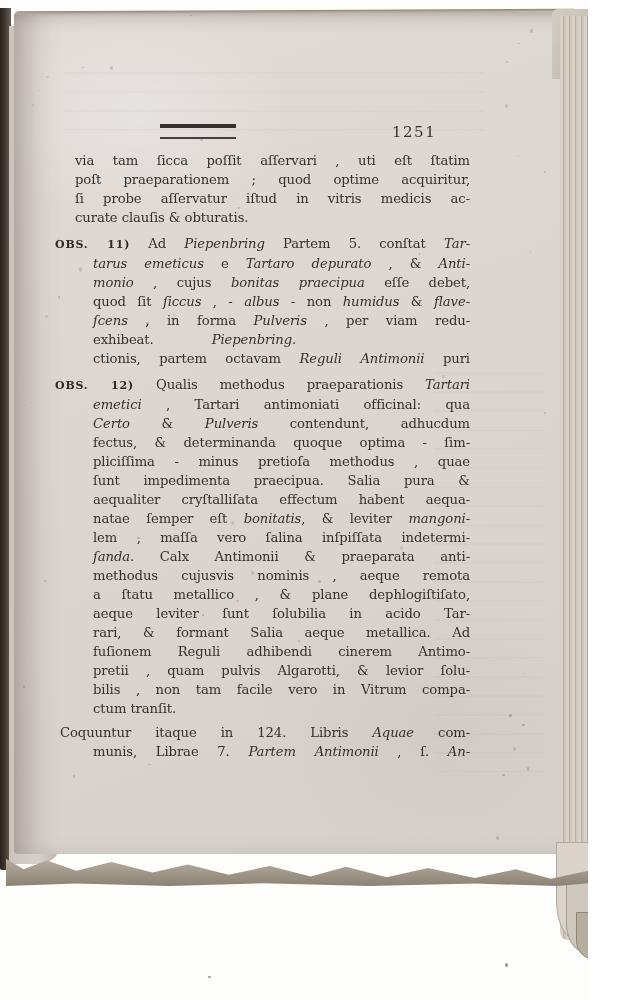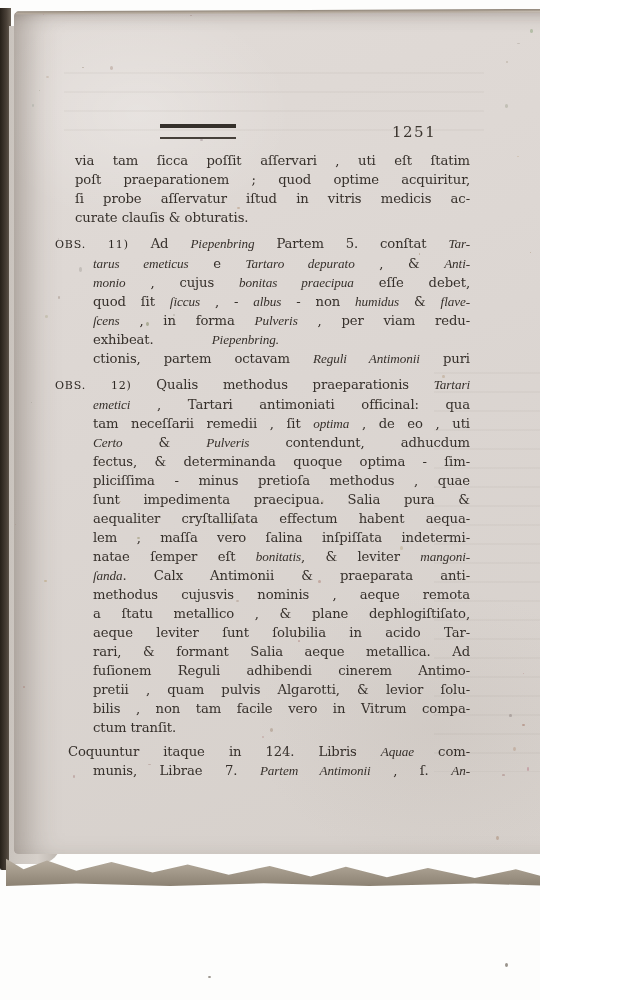--- a/index.html
+++ b/index.html
@@ -1,17 +1,17 @@
 <!DOCTYPE html>
 <html><head>
 <meta charset="utf-8">
 <style>
   html,body{margin:0;padding:0;}
   body{background:#ffffff;font-family:"DejaVu Serif", serif;}
-  .photo{position:relative;width:540px;height:1000px;overflow:hidden;background:#fdfdfc;}
+  .photo{position:relative;width:588px;height:1000px;overflow:hidden;background:#fdfdfc;}
 
   
   .left-board{position:absolute;left:0;top:8px;width:11px;height:862px;
     background:linear-gradient(90deg,#262019 0%,#4a4138 60%,#6b6257 100%);
     border-radius:0 0 4px 2px;}
   .facing-page{position:absolute;left:9px;top:26px;width:52px;height:838px;
     background:linear-gradient(90deg,#c9c3bd 0%,#d6d0ca 55%,#bfb8b1 92%,#a99f95 100%);
     border-radius:0 18px 22px 0;overflow:hidden;}
   .facing-page .frag-col{position:absolute;right:3px;top:88px;width:46px;text-align:right;}
   .frag{font-size:6.5px;color:#5f594f;letter-spacing:.3px;margin-bottom:26px;
@@ -45,25 +45,25 @@
 
   
   .text-block{position:absolute;left:41px;top:139px;width:415px;color:#36302b;
     font-size:13.2px;line-height:19px;letter-spacing:-.1px;}
   .para{margin:0 0 7px 0;}
   .para.closing{margin-top:-2px;}
   .line{text-align:justify;text-align-last:justify;white-space:normal;}
   .line.hang{margin-left:0;}
   .line.body{margin-left:38px;}
   .line.flush{margin-left:20px;}
-  .line.out{margin-left:13px;}
+  .line.out{margin-left:5px;}
   .line.last{text-align-last:left;}
   .line.center{text-align:center;text-align-last:center;margin-left:38px;}
-  .line em{font-style:italic;font-family:Liberation Serif, serif;}
-  .obs-label{font-size:11px;letter-spacing:.8px;font-weight:normal;color:#2e2924;}
+  .line em{font-style:italic;}
+  .obs-label{font-size:11px;letter-spacing:.8px;font-weight:bold;color:#2e2924;}
   .gap{display:inline-block;width:58px;}
 
   
   .corner-top-right{position:absolute;left:552px;top:9px;width:78px;height:70px;
     background:linear-gradient(120deg,#d4cdc4,#b6ad9f);border-radius:6px 10px 0 0;}
   .fore-edge{position:absolute;left:560px;top:16px;width:38px;height:924px;
     background:repeating-linear-gradient(90deg,#d8d1c8 0 3px,#b8afa3 3px 4px,#cfc7bc 4px 6px);
     border-radius:0 0 14px 8px;}
   .star-strip{position:absolute;left:596px;top:56px;width:36px;height:902px;
     background:
@@ -191,28 +191,27 @@
           <div class="line body"><em>tarus emeticus</em><span> e </span><em>Tartaro depurato</em><span> , &amp; </span><em>Anti-</em></div>
           <div class="line body"><em>monio</em><span> , cujus </span><em>bonitas praecipua</em><span> eſſe debet,</span></div>
           <div class="line body"><span>quod ſit </span><em>ſiccus</em><span> , - </span><em>albus</em><span> - non </span><em>humidus</em><span> &amp; </span><em>flave-</em></div>
           <div class="line body"><em>ſcens</em><span> , in forma </span><em>Pulveris</em><span> , per viam redu-</span></div>
           <div class="line body last"><span>exhibeat.</span><span class="gap"></span><em>Piepenbring.</em></div>
           <div class="line body"><span>ctionis, partem octavam </span><em>Reguli Antimonii</em><span> puri</span></div>
         </div>
         <div class="para obs">
           <div class="line hang"><span class="obs-label">OBS. 12)</span><span> Qualis methodus praeparationis </span><em>Tartari</em></div>
           <div class="line body"><em>emetici</em><span> , Tartari antimoniati officinal: qua</span></div>
-          <div class="line body"><span>tam neceſſarii remedii , ſit </span><em>optima</em><span> , de eo , uti</span></div>
           <div class="line body"><em>Certo</em><span> &amp; </span><em>Pulveris</em><span> contendunt, adhucdum</span></div>
           <div class="line body"><span>fectus, &amp; determinanda quoque optima - ſim-</span></div>
           <div class="line body"><span>pliciſſima - minus pretioſa methodus , quae</span></div>
           <div class="line body"><span>ſunt impedimenta praecipua.   Salia pura &amp;</span></div>
           <div class="line body"><span>aequaliter cryſtalliſata effectum habent aequa-</span></div>
+          <div class="line body"><span>natae ſemper eſt </span><em>bonitatis</em><span>, &amp; leviter </span><em>mangoni-</em></div>
           <div class="line body"><span>lem , maſſa vero ſalina inſpiſſata indetermi-</span></div>
-          <div class="line body"><span>natae ſemper eſt </span><em>bonitatis</em><span>, &amp; leviter </span><em>mangoni-</em></div>
           <div class="line body"><em>ſanda</em><span>.  Calx Antimonii &amp; praeparata anti-</span></div>
           <div class="line body"><span>methodus cujusvis nominis , aeque remota</span></div>
           <div class="line body"><span>a ſtatu metallico , &amp; plane dephlogiſtiſato,</span></div>
           <div class="line body"><span>aeque leviter ſunt ſolubilia in acido Tar-</span></div>
           <div class="line body"><span>rari, &amp; formant Salia aeque metallica.  Ad</span></div>
           <div class="line body"><span>fuſionem Reguli adhibendi cinerem Antimo-</span></div>
           <div class="line body"><span>pretii , quam pulvis Algarotti, &amp; levior ſolu-</span></div>
           <div class="line body"><span>bilis , non tam facile vero in Vitrum compa-</span></div>
           <div class="line body last"><span>ctum tranſit.</span></div>
         </div>

